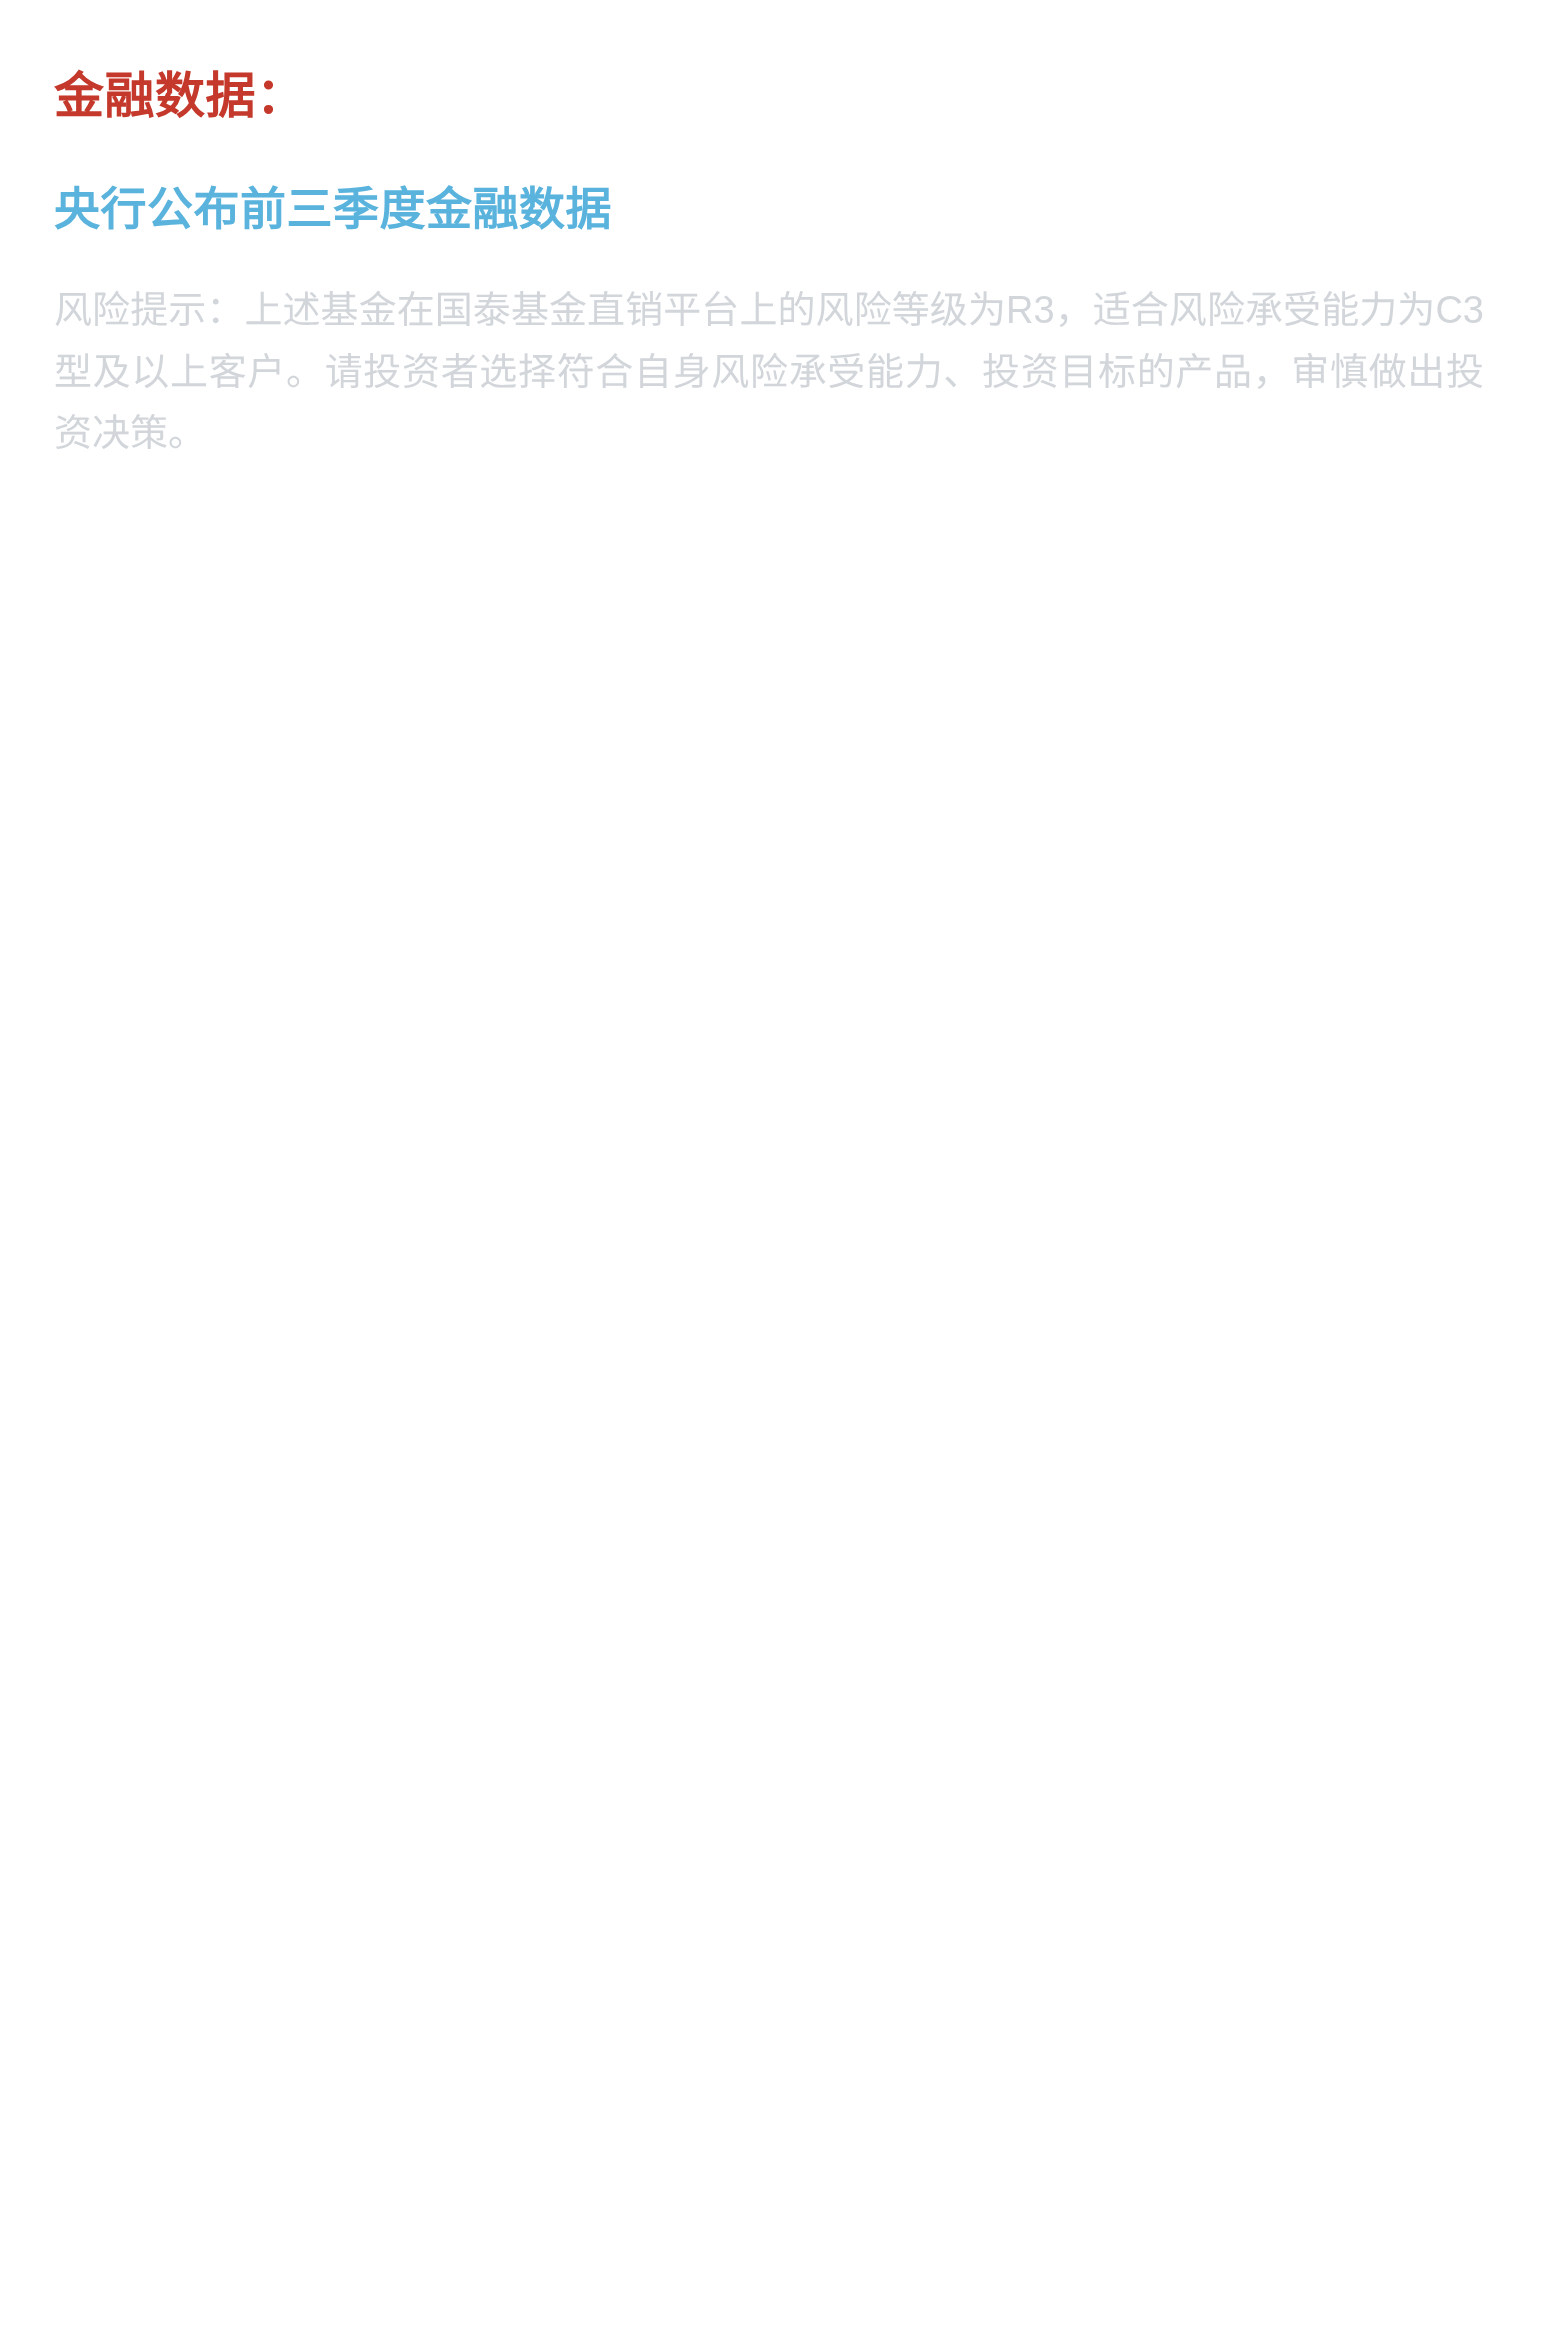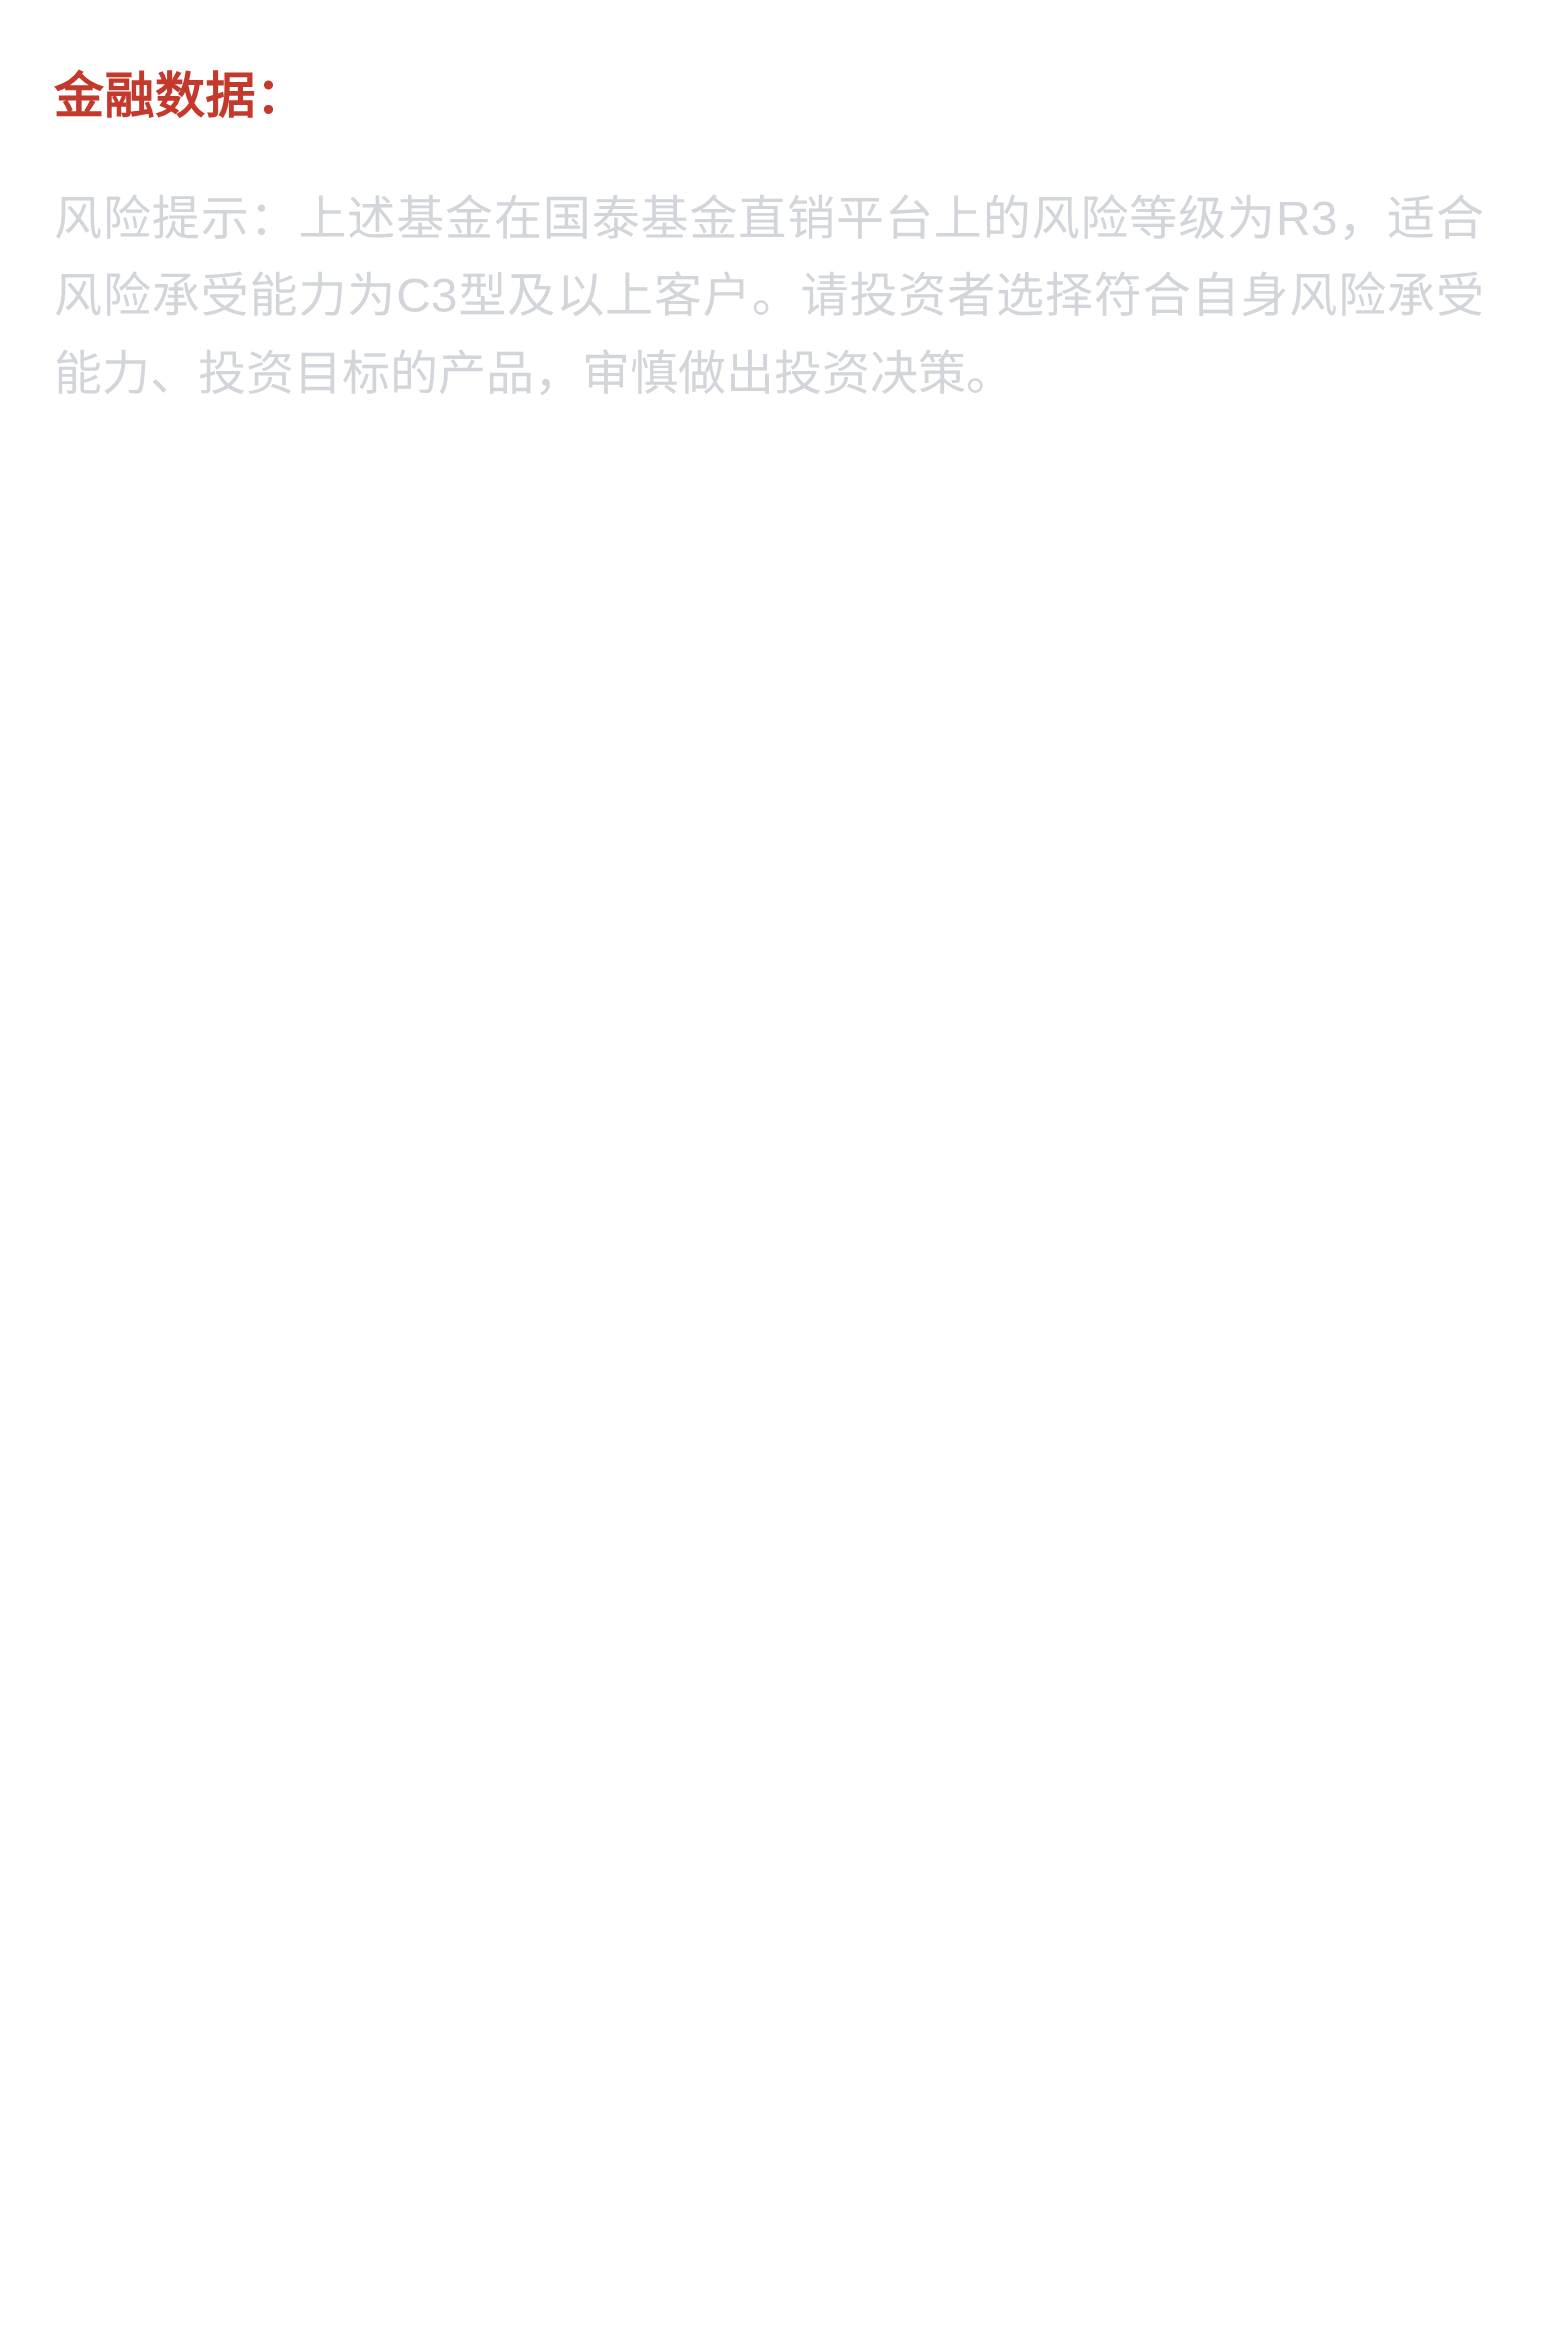--- a/index.html
+++ b/index.html
@@ -40,32 +40,33 @@
     color: #1c1c1c;
     font-size: 54px;
     line-height: 1.62;
     margin: 0 0 46px 0;
     text-align: justify;
     text-justify: inter-ideograph;
     letter-spacing: 0px;
   }
   .risk-text {
     color: #d2d6da;
-    font-size: 48px;
+    font-size: 38px;
     line-height: 1.62;
     margin: 0;
     text-align: justify;
     text-justify: inter-ideograph;
   }
 </style>
 </head>
 <body>
 
 <div class="page">
 
   <h1 class="section-title">金融数据：</h1>
 
+  <h2 class="article-headline">央行公布前三季度金融数据</h2>
 
 
   <p class="risk-text">风险提示：上述基金在国泰基金直销平台上的风险等级为R3，适合风险承受能力为C3型及以上客户。请投资者选择符合自身风险承受能力、投资目标的产品，审慎做出投资决策。</p>
 
 </div>
 
 
 </body></html>

